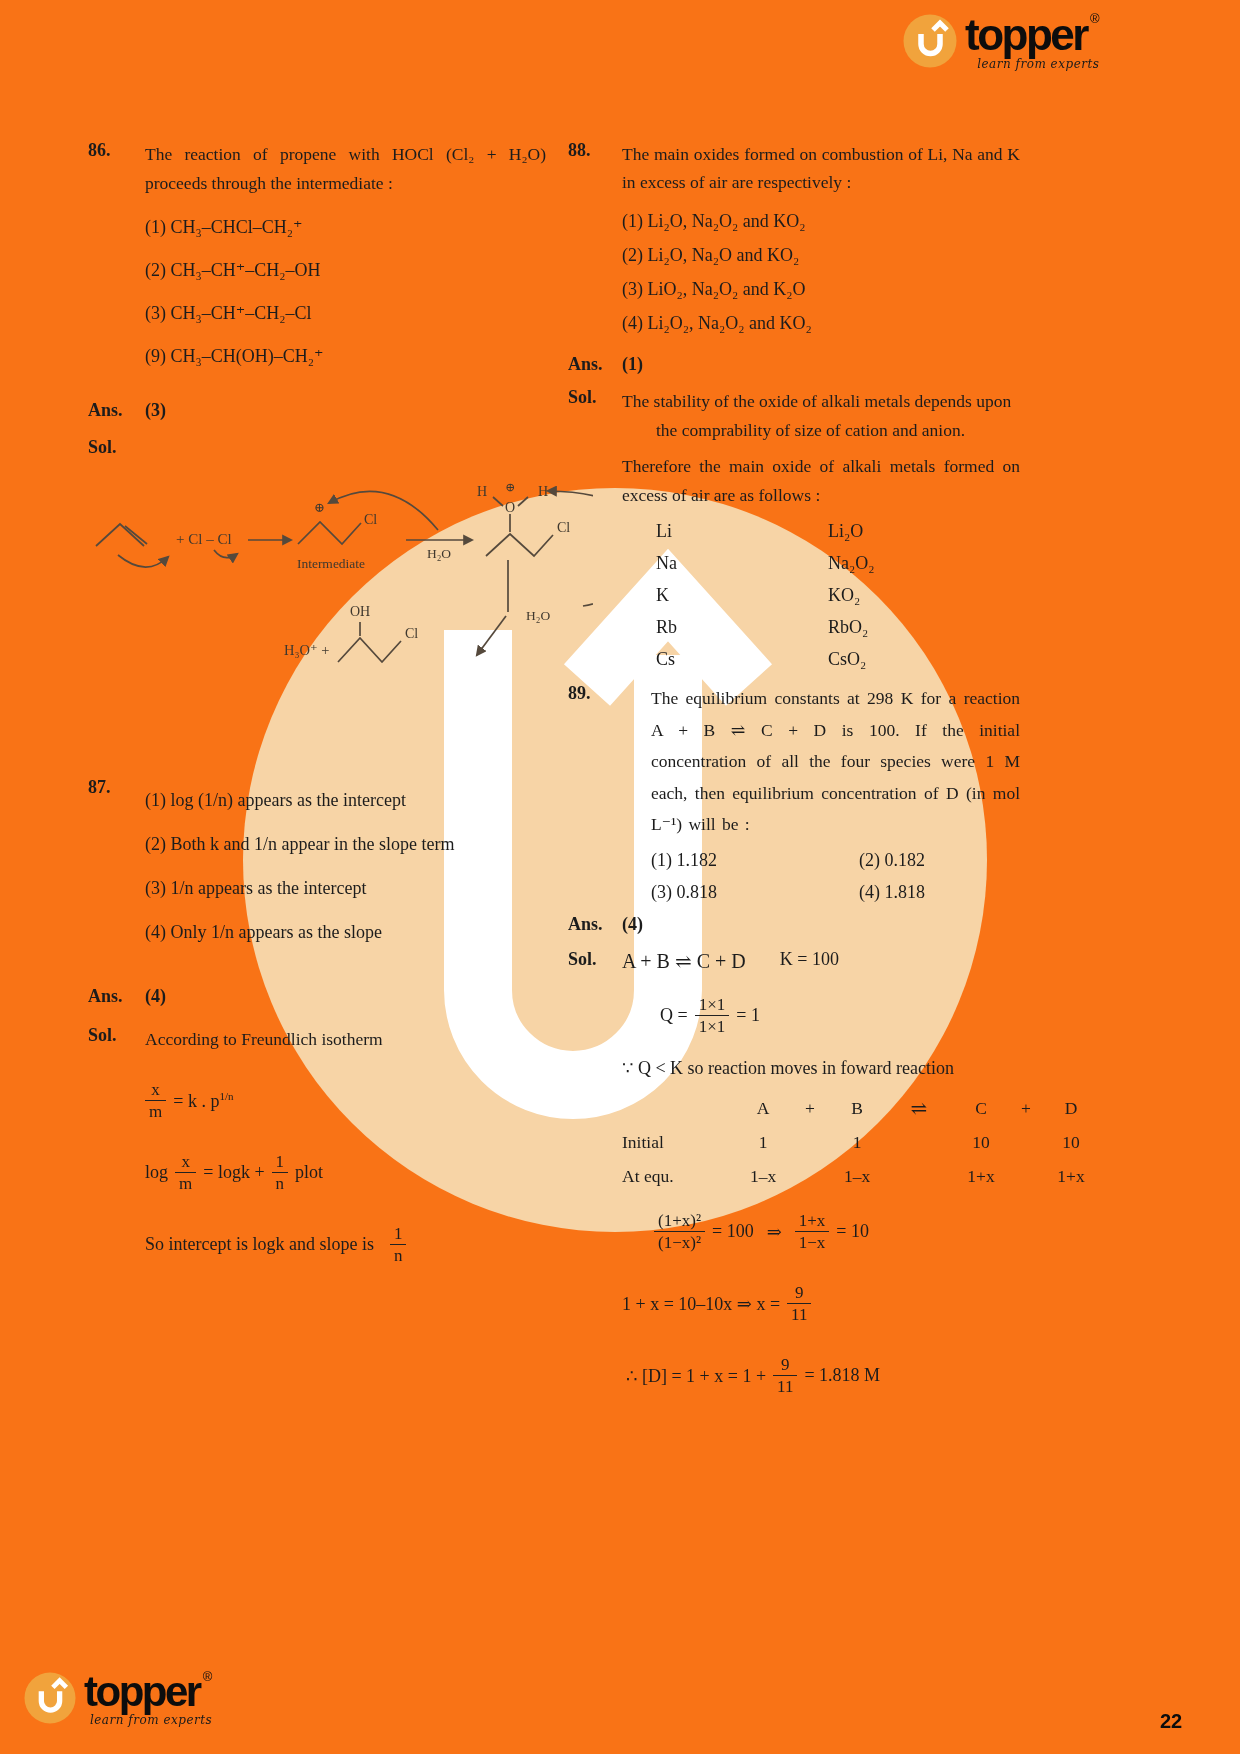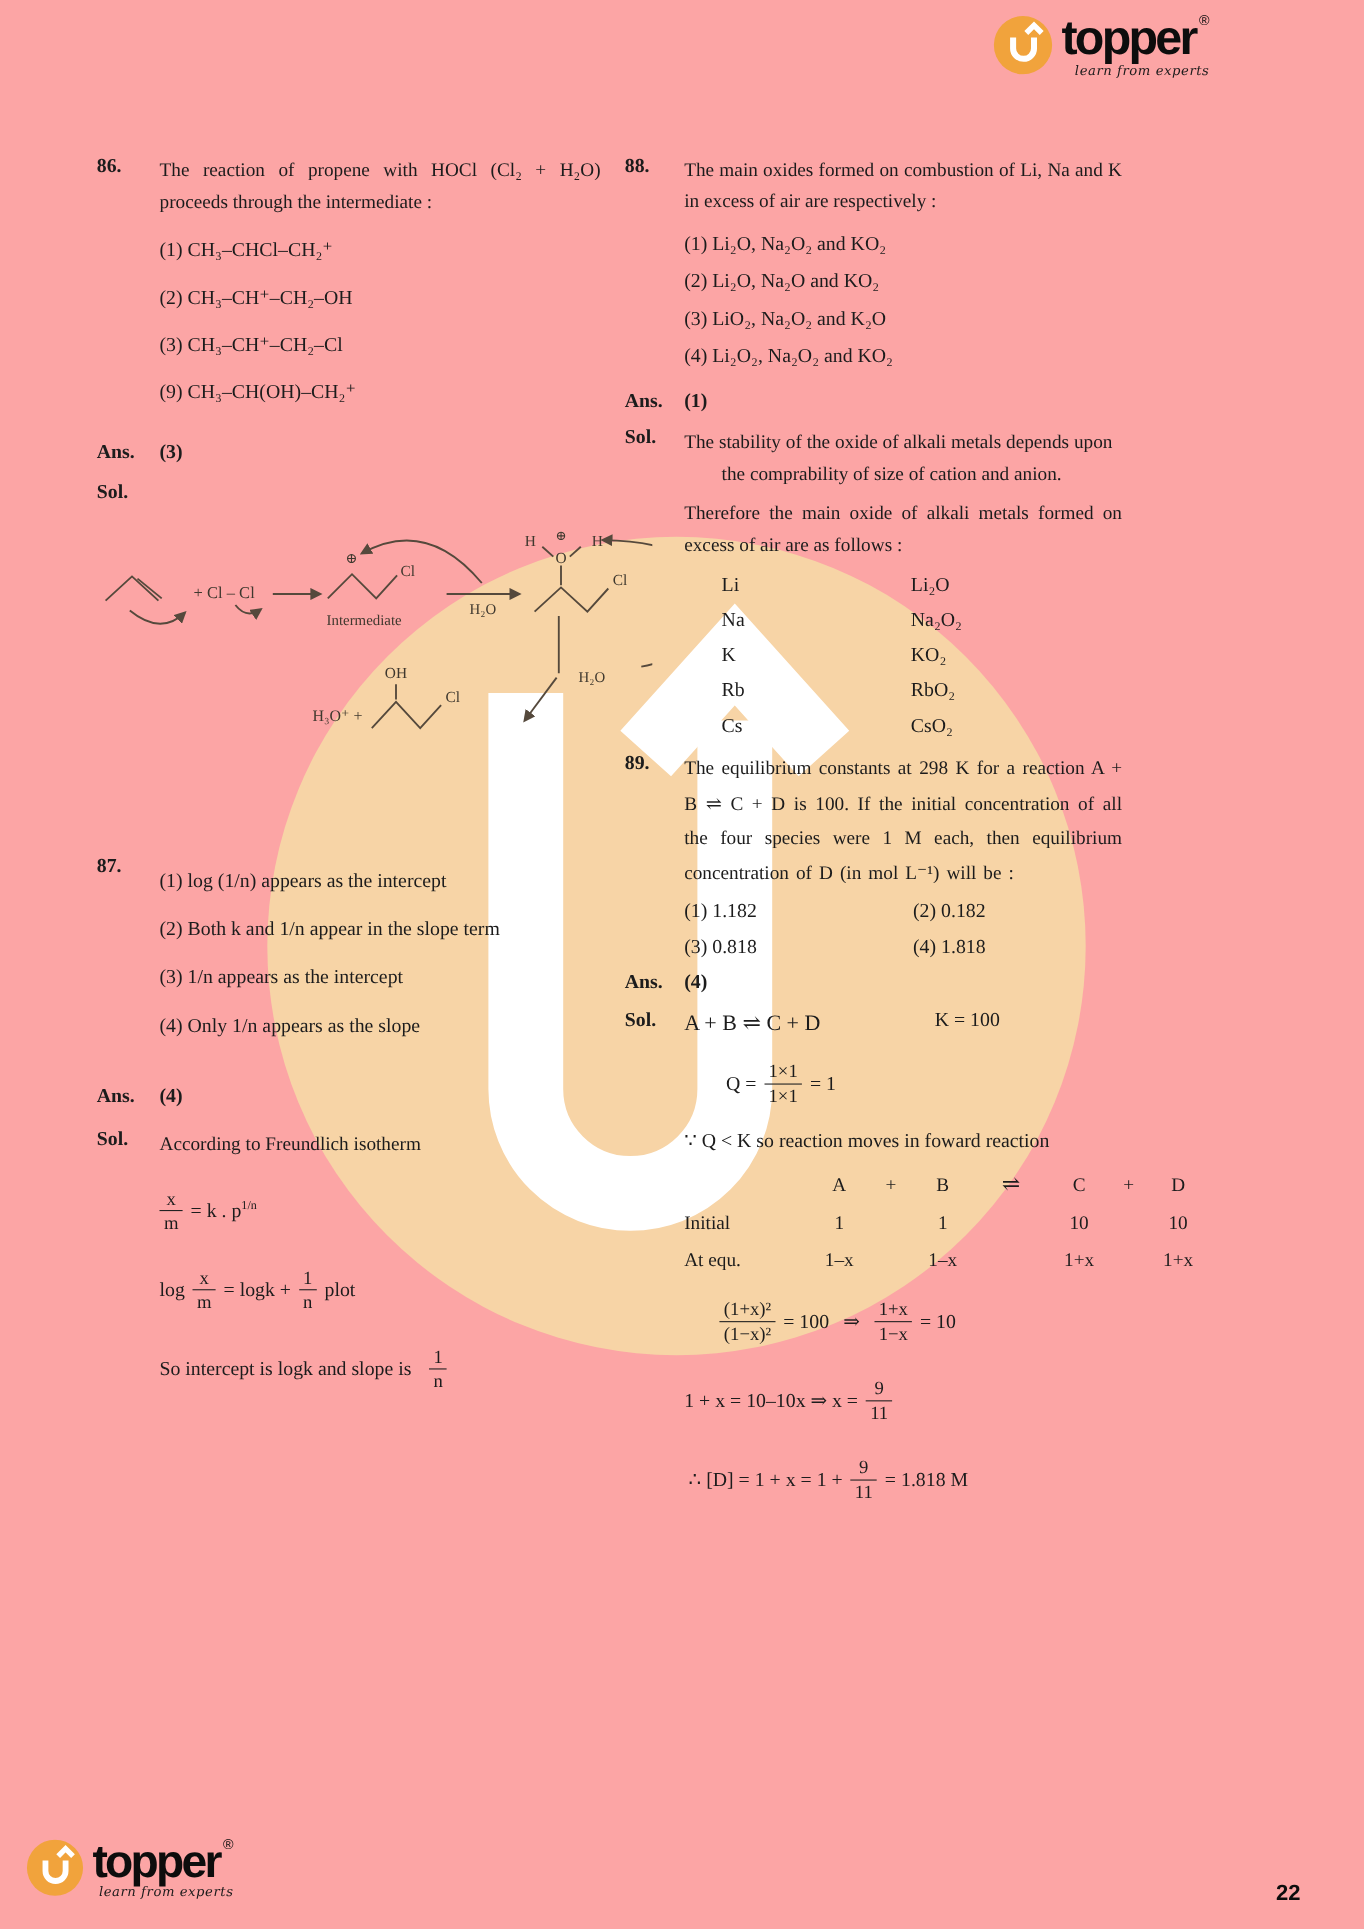--- a/index.html
+++ b/index.html
@@ -1,17 +1,17 @@
 <!DOCTYPE html>
 <html><head>
 <meta charset="utf-8">
 <style>
   html,body{margin:0;padding:0;background:#e8e8e8;}
   .page{
-    position:relative;width:1240px;height:1754px;background:#fca5a5;
+    position:relative;width:1240px;height:1754px;background:#f97316;
     font-family:"Liberation Serif","DejaVu Serif",serif;color:#1c1c1c;
     overflow:hidden;margin:0 auto;
   }
   
   .watermark{position:absolute;left:235px;top:470px;z-index:0;pointer-events:none;}
   
   .brand{position:absolute;display:flex;align-items:flex-start;gap:8px;z-index:3;}
   .brand--top{left:903px;top:14px;}
   .brand--bottom{left:24px;top:1672px;}
   .brand .word{display:flex;flex-direction:column;}
@@ -252,39 +252,39 @@
       <div class="oxrow">
         <span class="metal">Rb</span>
         <span class="oxide">RbO₂</span>
       </div>
       <div class="oxrow">
         <span class="metal">Cs</span>
         <span class="oxide">CsO₂</span>
       </div>
     </div>
 
-    <div class="qrow" style="margin-top:8px;">
+    <div class="qrow" style="margin-top:8px;gap:29px;">
       <div class="qnum" style="width:54px;flex-basis:54px;">89.</div>
       <div class="qbody">
         <div class="qtext" style="line-height:31.5px;word-spacing:2px;">The equilibrium constants at 298 K for a reaction A + B ⇌ C + D is 100. If the initial concentration of all the four species were 1 M each, then equilibrium concentration of D (in  mol L⁻¹) will be :</div>
         <div class="optgrid">
           <div>(1) 1.182</div>
           <div>(2) 0.182</div>
           <div>(3) 0.818</div>
           <div>(4) 1.818</div>
         </div>
       </div>
     </div>
     <div class="ansrow" style="margin-top:8px;">
       <div class="anslabel" style="width:54px;flex-basis:54px;">Ans.</div>
       <div class="ansval">(4)</div>
     </div>
     <div class="solrow" style="margin-top:14px;">
       <div class="anslabel" style="width:54px;flex-basis:54px;">Sol.</div>
-      <div style="display:flex;gap:104px;font-size:18px;">
+      <div style="display:flex;gap:34px;font-size:18px;">
         <span class="harpoon">A + B ⇌ C + D</span>
         <span>K = 100</span>
       </div>
     </div>
     <div class="eqline" style="margin:22px 0 0 92px;">
       <span>Q =</span>
       <span class="frac">
         <span class="num">1×1</span>
         <span class="den">1×1</span>
       </span>

